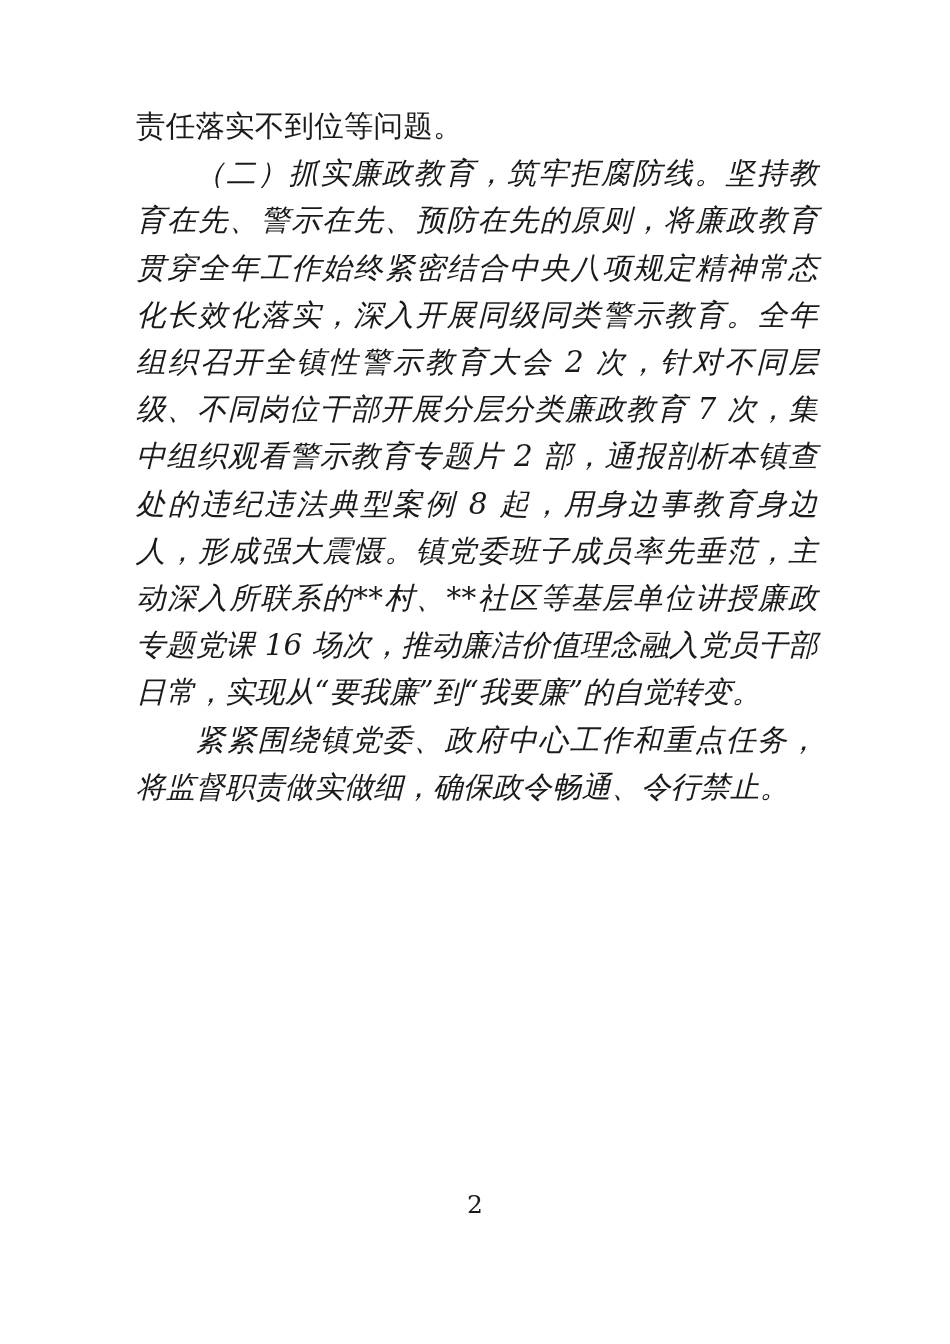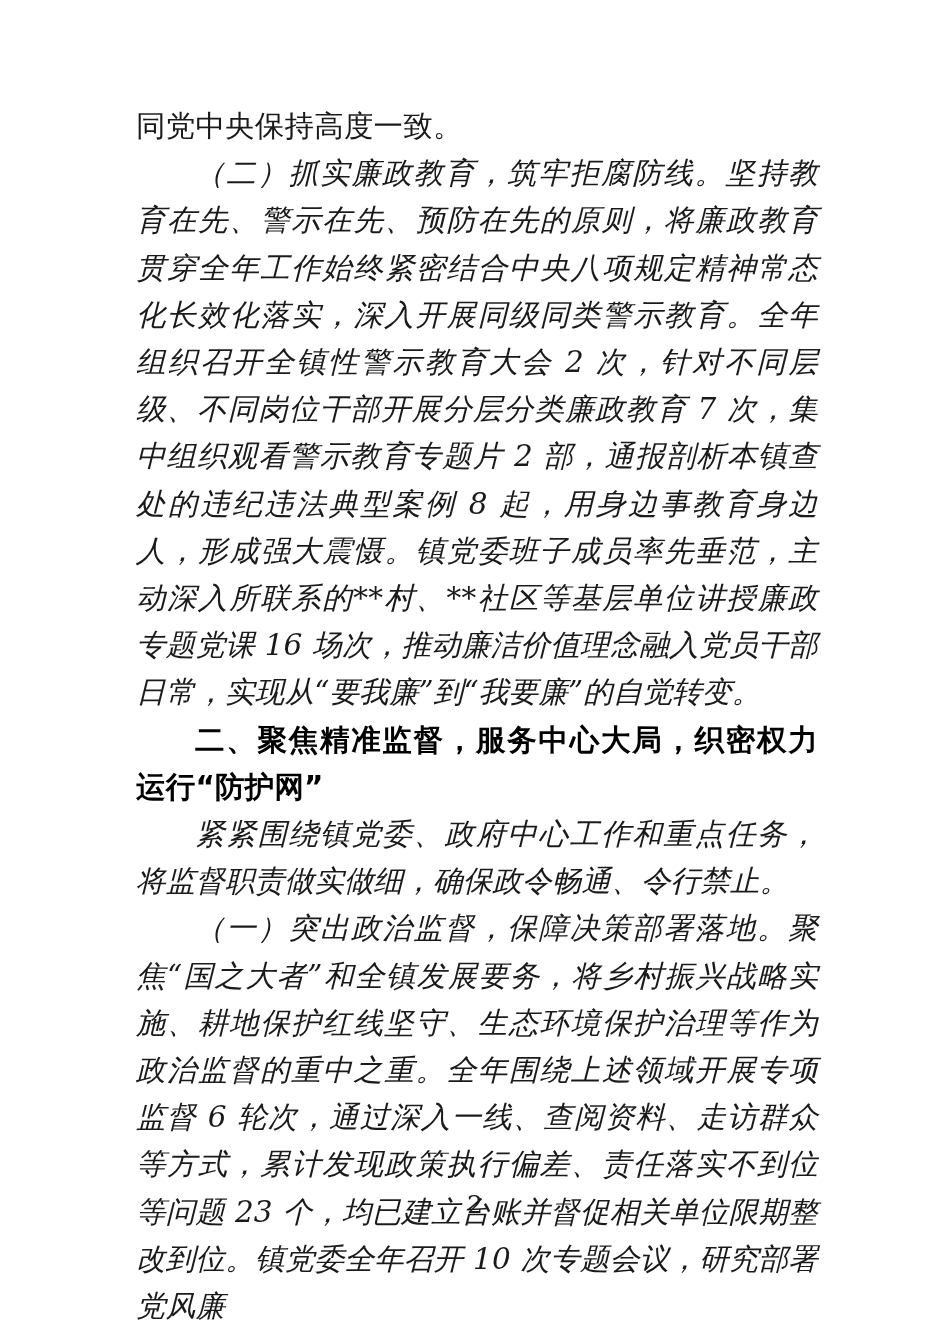--- a/index.html
+++ b/index.html
@@ -64,27 +64,25 @@
     color: #1a1a1a;
   }
 </style>
 </head>
 <body>
 
 <div class="page">
 
   <div class="content">
 
-    <p class="body-para">同党中央保持高度一致。</p>
+    <p class="body-para">责任落实不到位等问题。</p>
 
     <p class="body-para indent">（二）抓实廉政教育，筑牢拒腐防线。坚持教育在先、警示在先、预防在先的原则，将廉政教育贯穿全年工作始终紧密结合中央八项规定精神常态化长效化落实，深入开展同级同类警示教育。全年组织召开全镇性警示教育大会 2 次，针对不同层级、不同岗位干部开展分层分类廉政教育 7 次，集中组织观看警示教育专题片 2 部，通报剖析本镇查处的违纪违法典型案例 8 起，用身边事教育身边人，形成强大震慑。镇党委班子成员率先垂范，主动深入所联系的**村、**社区等基层单位讲授廉政专题党课 16 场次，推动廉洁价值理念融入党员干部日常，实现从“要我廉”到“我要廉”的自觉转变。</p>
 
-    <p class="heading-para">二、聚焦精准监督，服务中心大局，织密权力运行“防护网”</p>
 
     <p class="body-para indent">紧紧围绕镇党委、政府中心工作和重点任务，将监督职责做实做细，确保政令畅通、令行禁止。</p>
 
-    <p class="body-para indent">（一）突出政治监督，保障决策部署落地。聚焦“国之大者”和全镇发展要务，将乡村振兴战略实施、耕地保护红线坚守、生态环境保护治理等作为政治监督的重中之重。全年围绕上述领域开展专项监督 6 轮次，通过深入一线、查阅资料、走访群众等方式，累计发现政策执行偏差、责任落实不到位等问题 23 个，均已建立台账并督促相关单位限期整改到位。镇党委全年召开 10 次专题会议，研究部署党风廉</p>
 
   </div>
 
   <div class="page-number">2</div>
 
 </div>
 
 </body></html>

